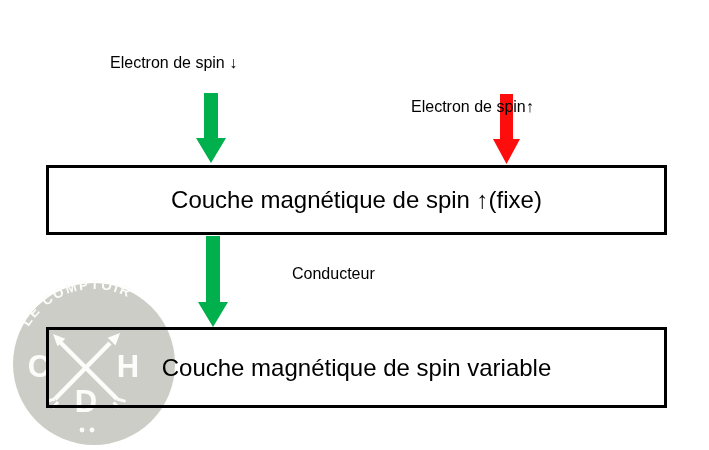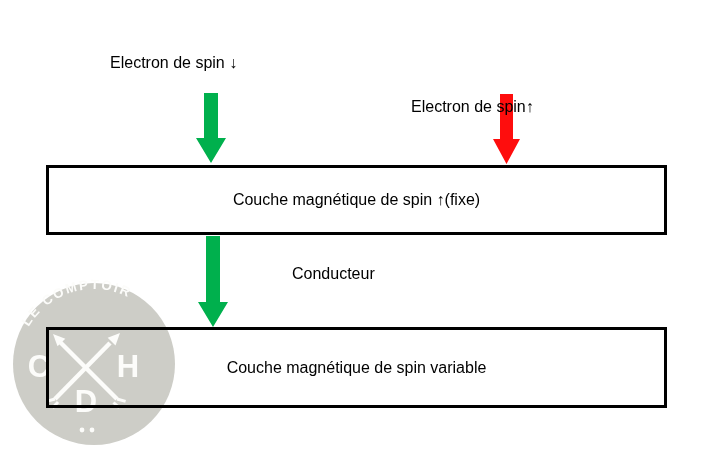--- a/index.html
+++ b/index.html
@@ -27,21 +27,21 @@
   .layer-box {
     position: absolute;
     left: 46px;
     width: 621px;
     border: 3px solid var(--box-border, #000);
     background: transparent;
     box-sizing: border-box;
     display: flex;
     align-items: center;
     justify-content: center;
-    font-size: 16px;
+    font-size: 24px;
     white-space: nowrap;
   }
   .box-fixed   { top: 165px; height: 70px; }
   .box-variable{ top: 327px; height: 81px; }
 
   .arrow-green { fill: var(--green-arrow, #00b04d); }
   .arrow-red   { fill: var(--red-arrow, #fe0d0d); }
 
   .wm-circle   { fill: var(--watermark-fill, #cdcdc7); }
   .wm-glyph    { fill: var(--watermark-glyphs, #fcfcfa); }

